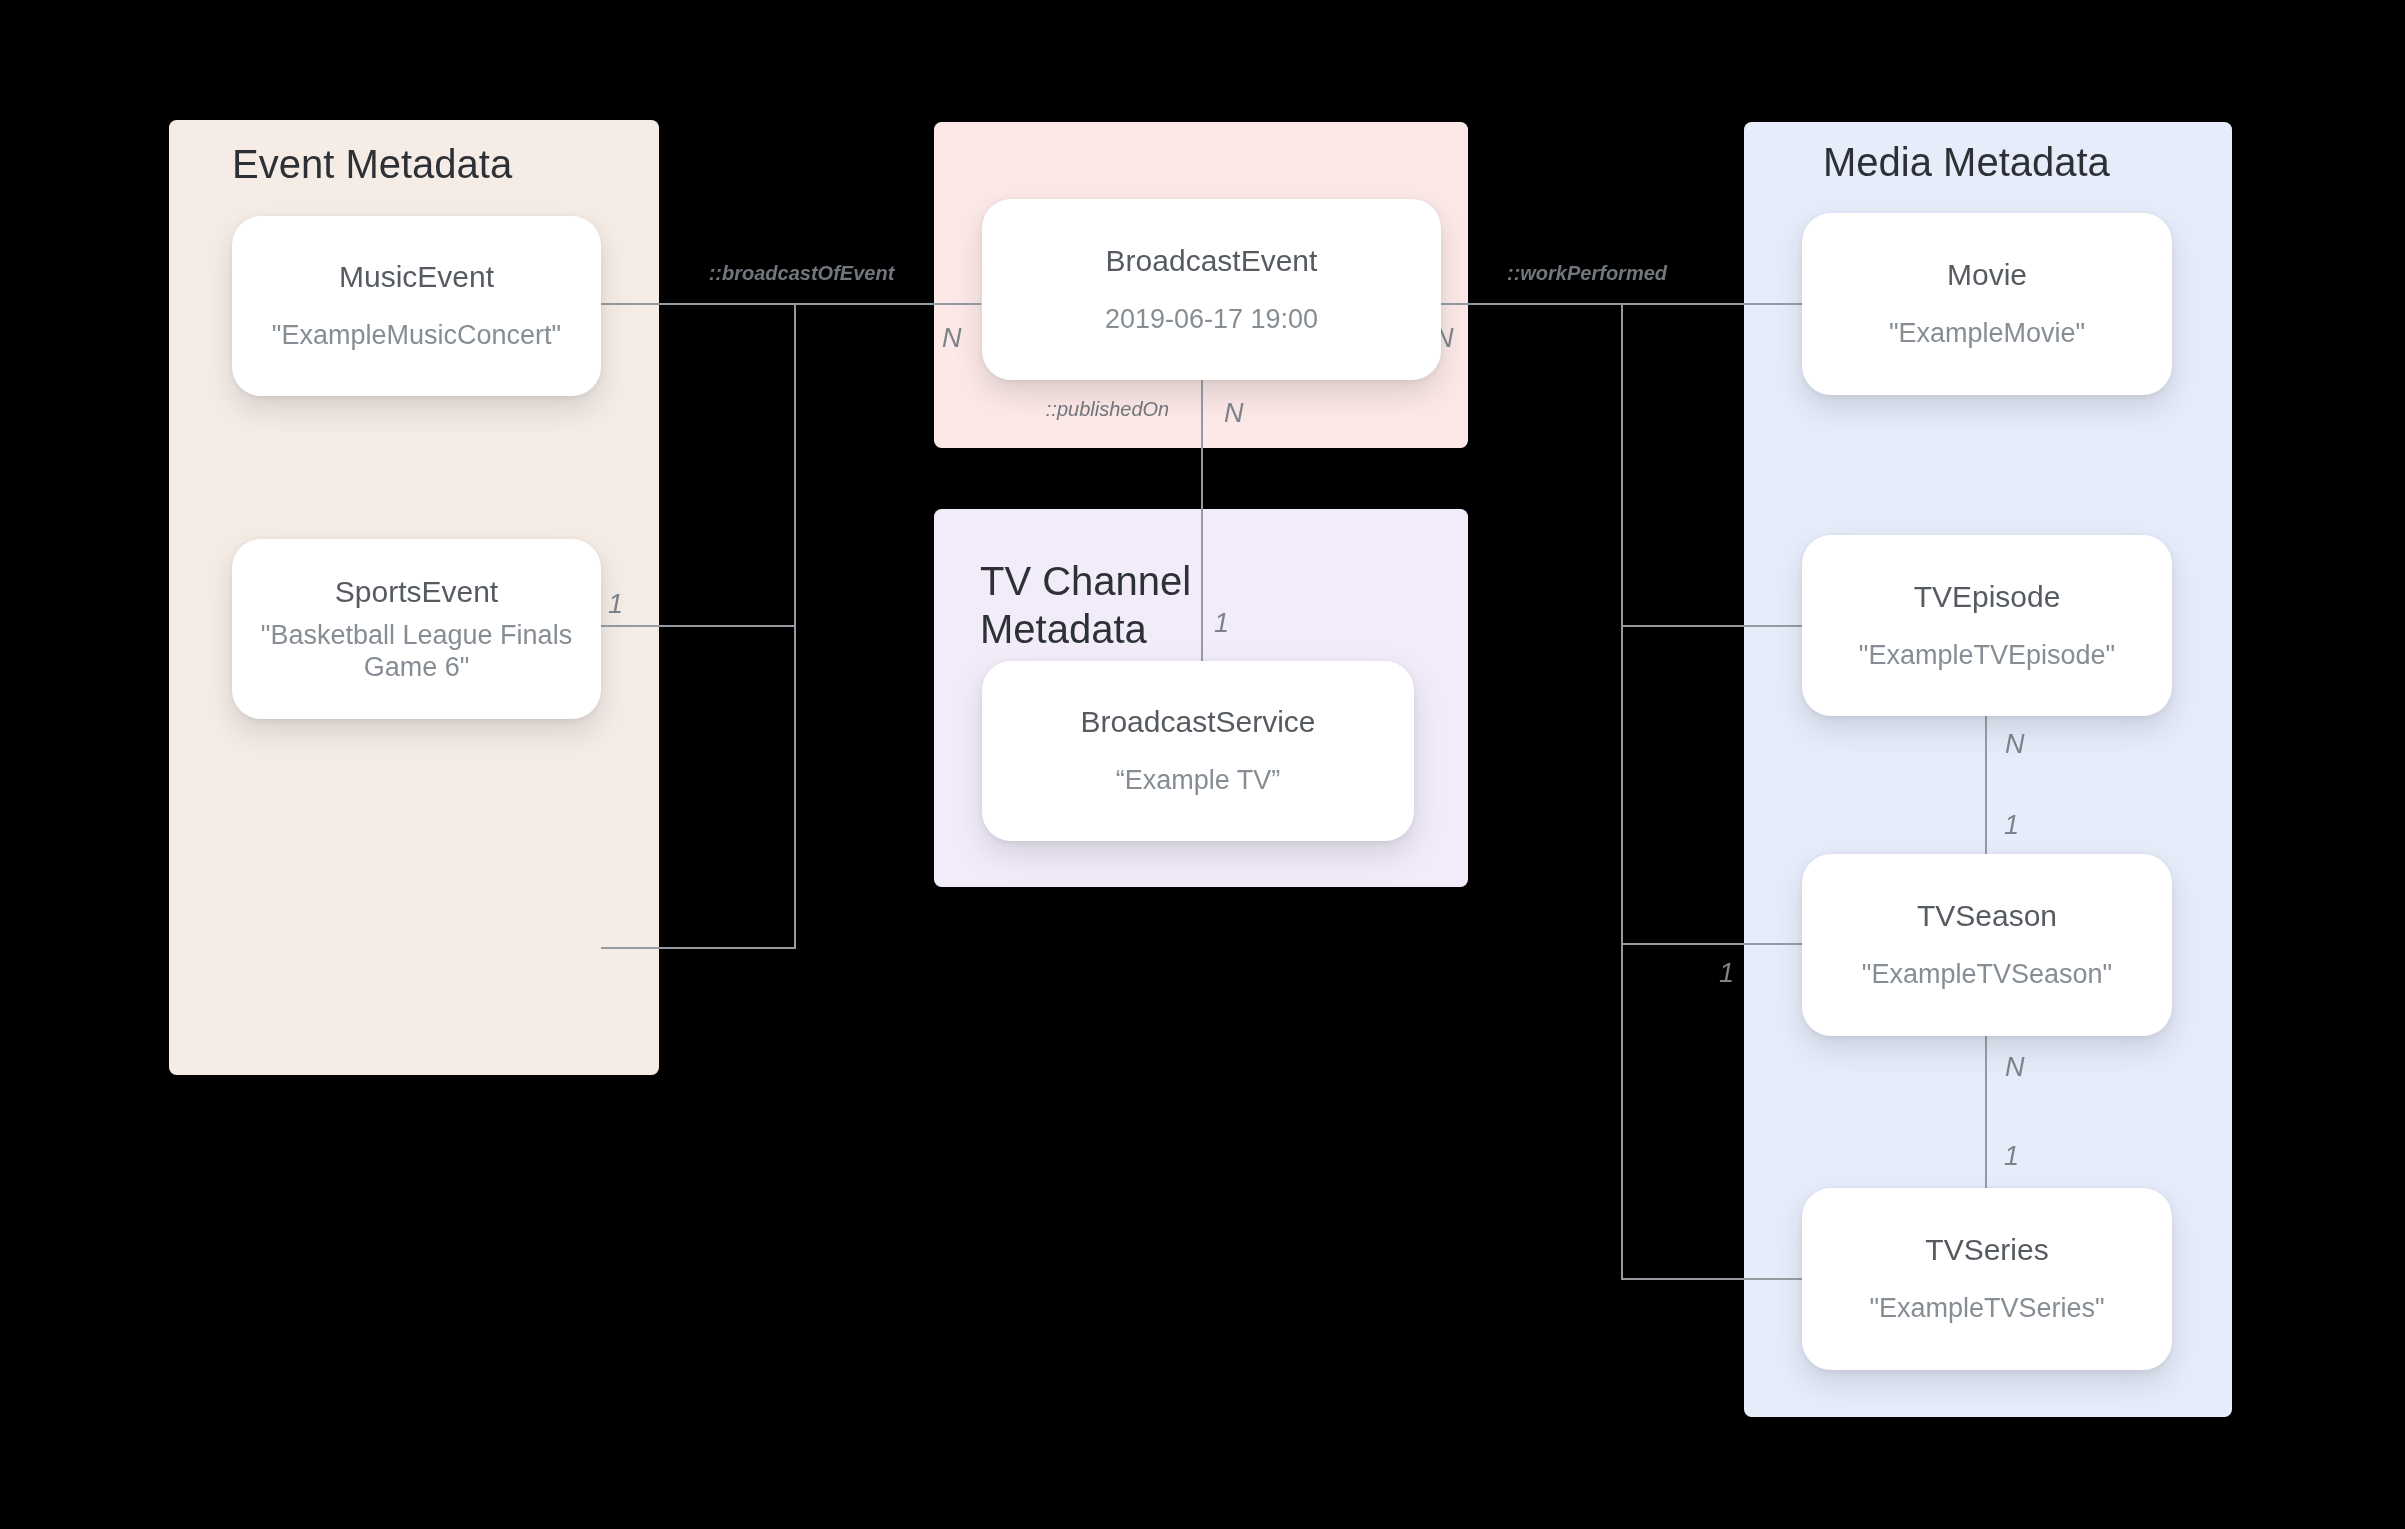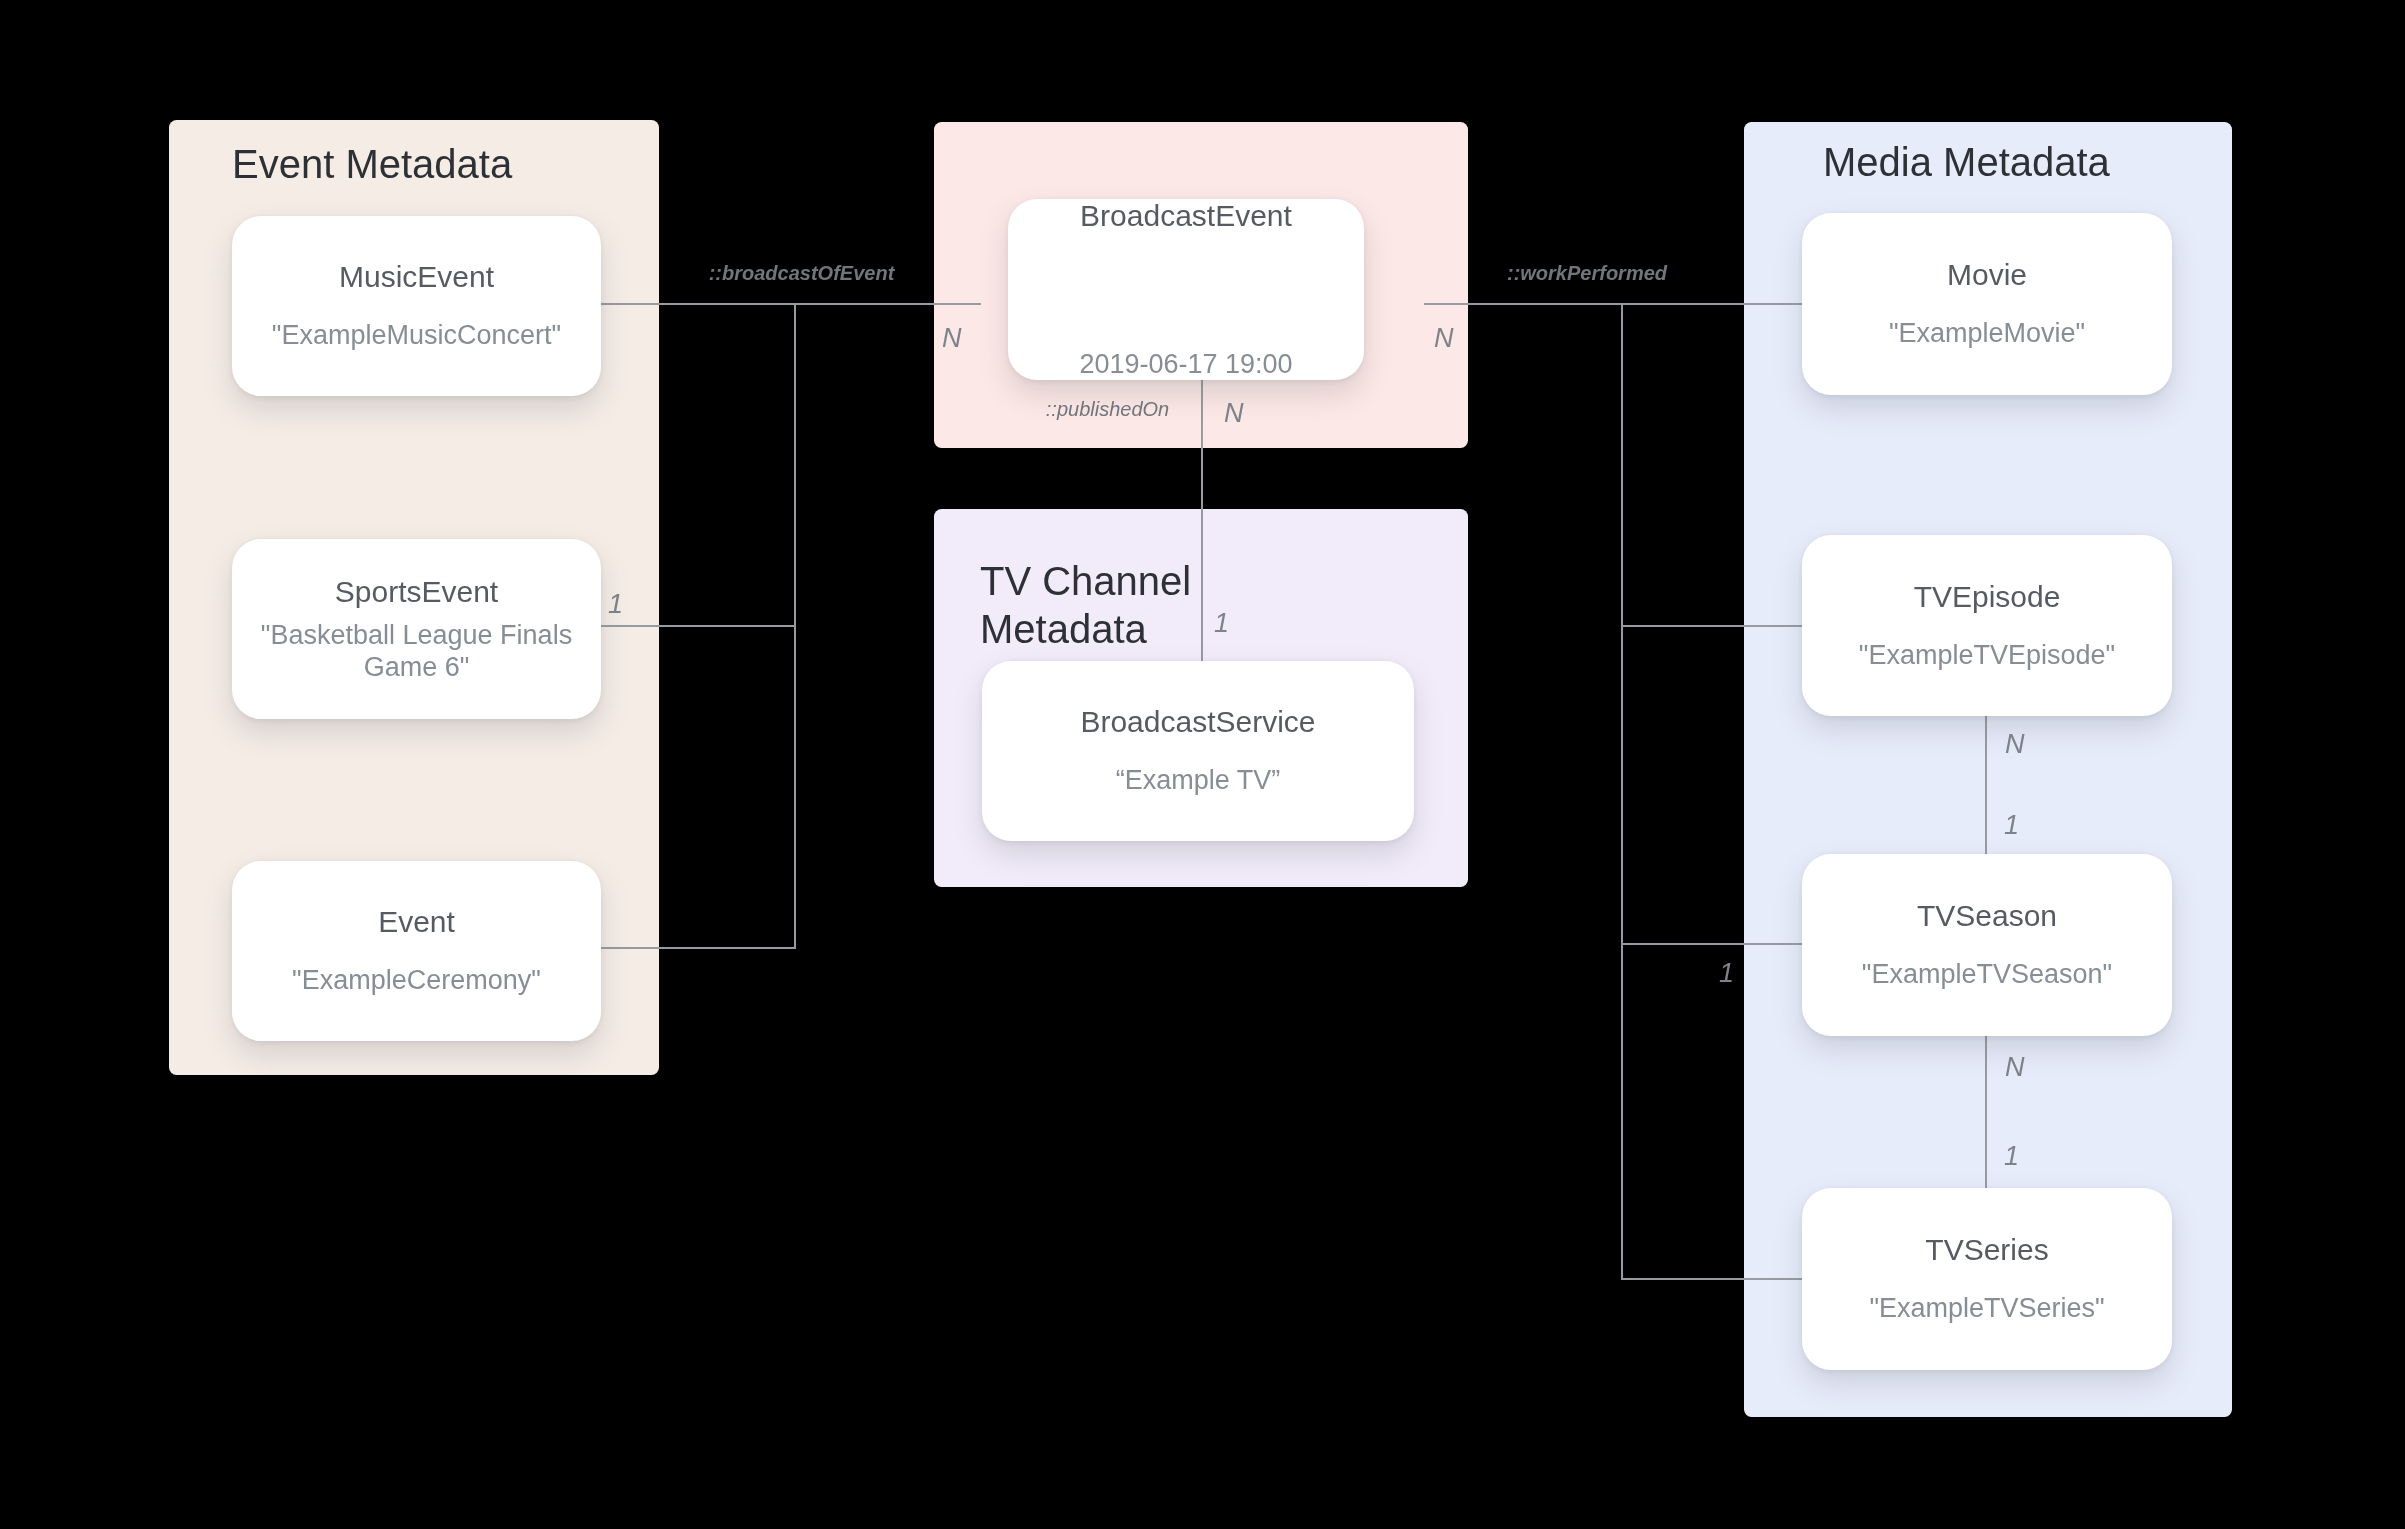--- a/index.html
+++ b/index.html
@@ -18,21 +18,21 @@
   
   .node{position:absolute;background:#fff;border-radius:29px;
         box-shadow:0 13.4px 29px rgba(95,99,104,0.20),0 1.9px 5.7px rgba(95,99,104,0.10);
         display:flex;flex-direction:column;align-items:center;justify-content:center;
         gap:25px;text-align:center;}
   .node-title{font-size:30px;color:#565b62;line-height:34px;}
   .node-subtitle{font-size:27px;color:#868d94;line-height:32.5px;max-width:329px;}
   #node-music{left:232px;top:216px;width:369px;height:180px;}
   #node-sports{left:232px;top:539px;width:369px;height:180px;gap:10px;}
   #node-eventbox{left:232px;top:861px;width:369px;height:180px;}
-  #node-broadcastevent{left:1008px;top:199px;width:356px;height:181px;justify-content:space-between;}
+  #node-broadcastevent{left:982px;top:199px;width:459px;height:181px;}
   #node-broadcastservice{left:982px;top:661px;width:432px;height:180px;}
   #node-movie{left:1802px;top:213px;width:370px;height:182px;}
   #node-episode{left:1802px;top:535px;width:370px;height:181px;}
   #node-season{left:1802px;top:854px;width:370px;height:182px;}
   #node-series{left:1802px;top:1188px;width:370px;height:182px;}
   
   .hline,.vline{position:absolute;background:#969ba1;}
   .hline{height:1.9px;} .vline{width:1.9px;}
   #ln-boe-main{left:601px;top:303px;width:380px;}
   #ln-boe-trunk{left:794px;top:303px;height:646px;}
@@ -107,24 +107,20 @@
   <div class="card" id="c-ss-1">1</div>
 
   <div class="node" id="node-music">
     <div class="node-title">MusicEvent</div>
     <div class="node-subtitle">"ExampleMusicConcert"</div>
   </div>
   <div class="node" id="node-sports">
     <div class="node-title">SportsEvent</div>
     <div class="node-subtitle">"Basketball League Finals Game 6"</div>
   </div>
-  <div class="node" id="node-eventbox">
-    <div class="node-title">Event</div>
-    <div class="node-subtitle">"ExampleCeremony"</div>
-  </div>
   <div class="node" id="node-broadcastevent">
     <div class="node-title">BroadcastEvent</div>
     <div class="node-subtitle">2019-06-17 19:00</div>
   </div>
   <div class="node" id="node-broadcastservice">
     <div class="node-title">BroadcastService</div>
     <div class="node-subtitle">“Example TV”</div>
   </div>
   <div class="node" id="node-episode">
     <div class="node-title">TVEpisode</div>

